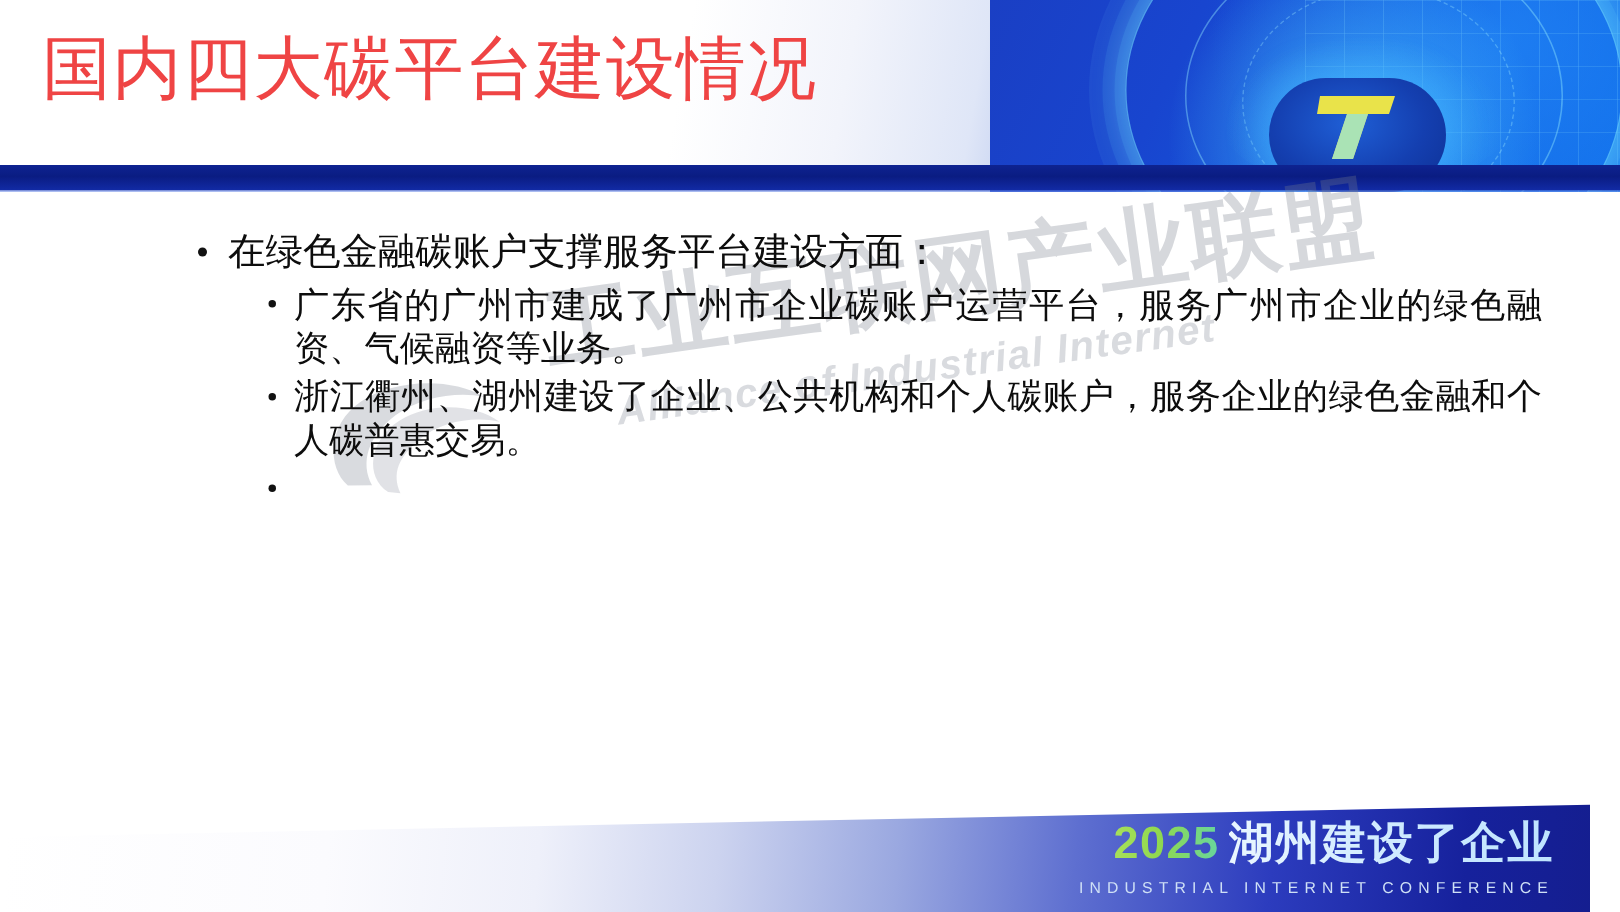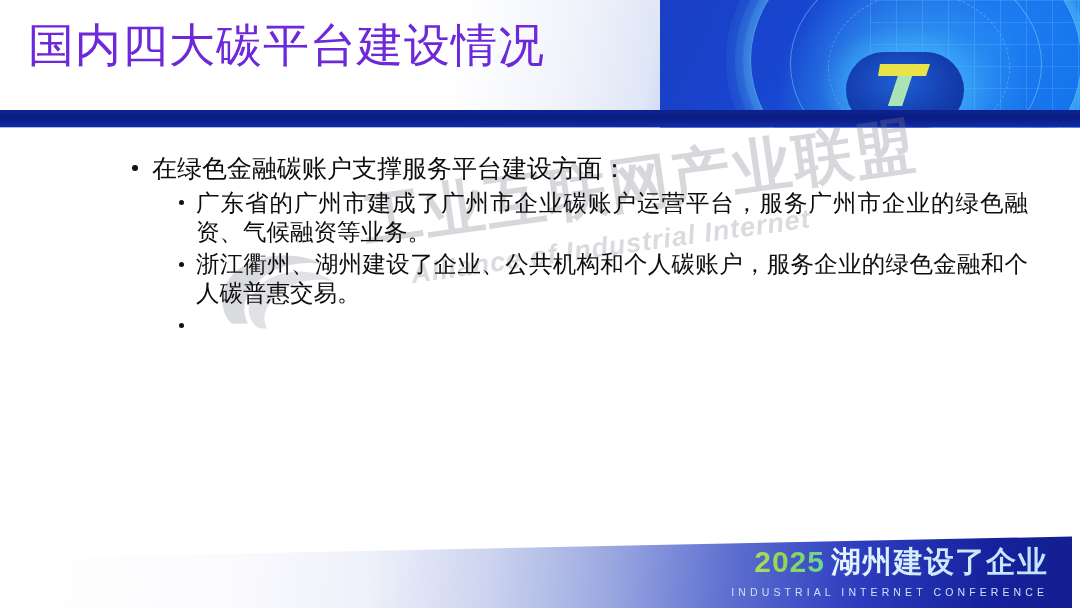--- a/index.html
+++ b/index.html
@@ -133,21 +133,21 @@
     background: linear-gradient(180deg, rgba(110,140,230,.75), rgba(255,255,255,0));
   }
 
   
   .slide-title {
     position: absolute;
     left: 28px; top: 22px;
     font-size: 46px;
     line-height: 1.0;
     font-weight: 400;
-    color: #6d28d9;
+    color: #ef4444;
     letter-spacing: 1px;
     white-space: nowrap;
   }
 
   
   .watermark {
     position: absolute;
     left: 150px; top: 212px;
     width: 800px; height: 150px;
     pointer-events: none;
@@ -230,21 +230,21 @@
     position: absolute;
     left: 3px; top: .50em;
     width: 5px; height: 5px;
     border-radius: 50%;
     background: #111;
   }
 
   
   .footer {
     position: absolute;
-    left: 16px; bottom: 0;
+    left: 4px; bottom: 0;
     width: 1056px; height: 78px;
     overflow: hidden;
   }
   .footer-band {
     position: absolute;
     left: 0; top: 0;
     width: 1080px; height: 78px;
     background: linear-gradient(95deg,
         #ffffff 0%,
         #fbfbfe 20%,

